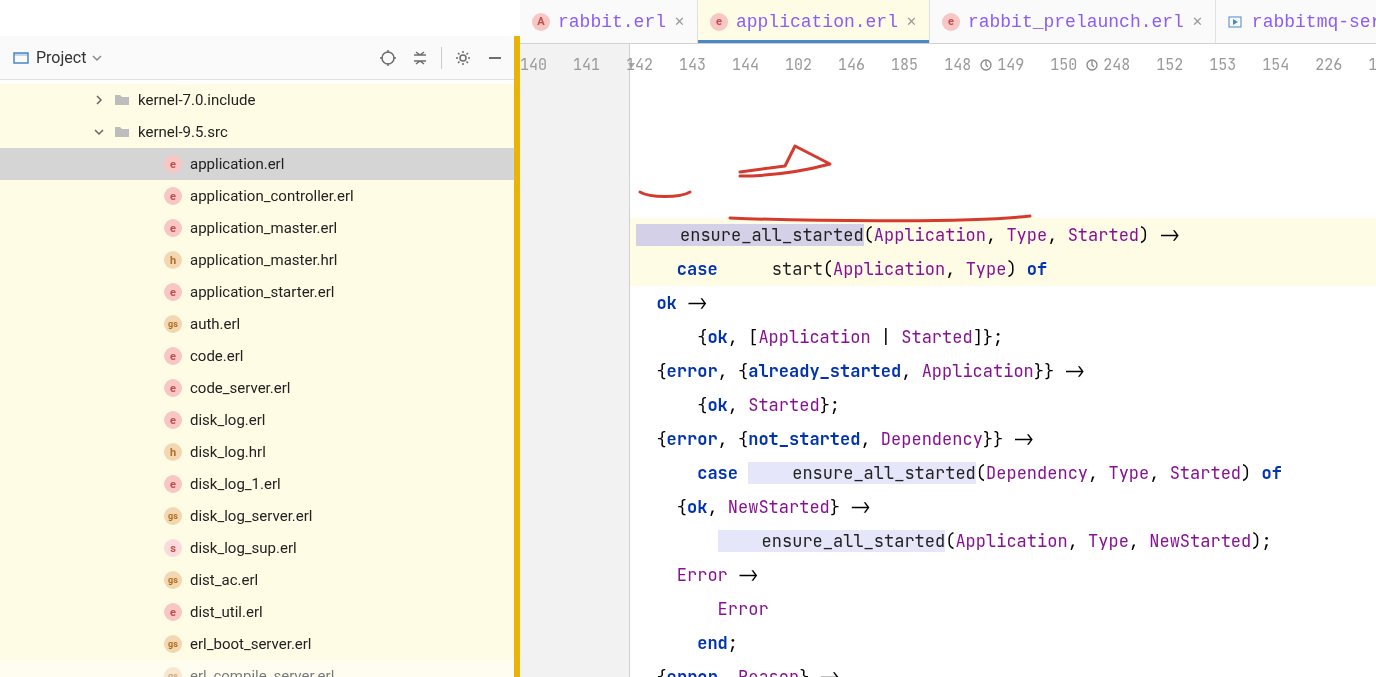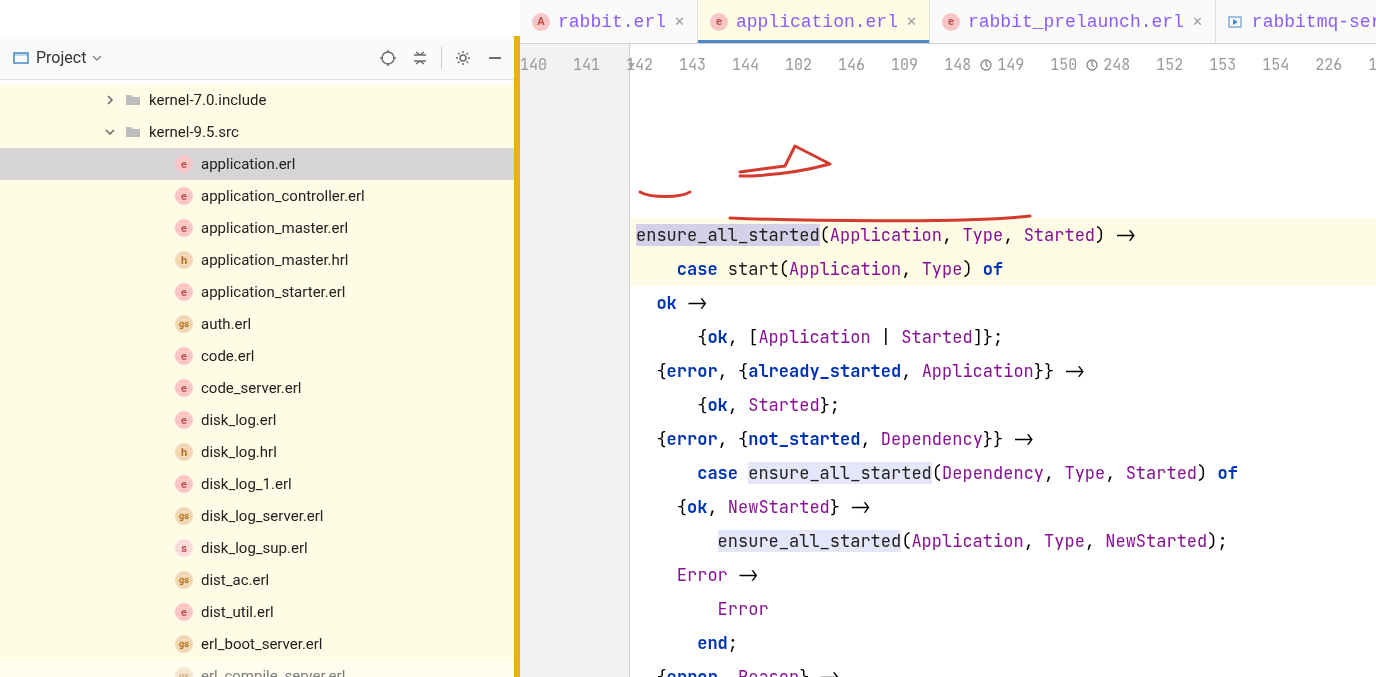--- a/index.html
+++ b/index.html
@@ -73,21 +73,21 @@
 .tree {
   flex: 1;
   overflow-y: auto;
   background: #fff;
   padding-top: 4px;
 }
 .tree-row {
   display: flex;
   align-items: center;
   height: 32px;
-  padding-left: 15px;
+  padding-left: 4px;
   cursor: pointer;
   white-space: nowrap;
 }
 .tree-row.selected { background: #d5d5d5; }
 .tree-row.highlighted { background: #fffce6; }
 .tree-indent { display: inline-block; }
 .tree-chevron {
   width: 18px;
   text-align: center;
   color: #888;
@@ -240,21 +240,21 @@
   position: relative;
   overflow: hidden;
   white-space: pre;
 }
 .code-line {
   height: 34px;
   padding-left: 6px;
 }
 .cl-hl { background: #fffce6; }
 .kw { color: #0033b3; font-weight: bold; }
-.fn { color: #222; }
+.fn { color: #222; margin-left: 44px; }
 .var { color: #871094; text-align: right; }
 .sel { background: #e6e0f8; }
 .sel2 { background: #e6e6fa; }
 .param-hl { background: #d4d0e8; }
 .red-annotation {
   position: absolute;
   pointer-events: none;
 }
 svg { display: block; }
 </style>
@@ -472,21 +472,21 @@
           <div class="gutter-row">141<span class="gutter-fold">
               <svg width="11" height="11" viewBox="0 0 11 11">
                 <path d="M2 3h7L5.5 8z" fill="#aaa"></path>
               </svg>
             </span></div>
           <div class="gutter-row">142</div>
           <div class="gutter-row">143</div>
           <div class="gutter-row">144</div>
           <div class="gutter-row">102</div>
           <div class="gutter-row">146</div>
-          <div class="gutter-row">109</div>
+          <div class="gutter-row">185</div>
           <div class="gutter-row">148<span class="gutter-icon">
               <svg width="14" height="14" viewBox="0 0 14 14">
                 <circle cx="7" cy="7" r="5" fill="none" stroke="#888" stroke-width="1.3"></circle>
                 <path d="M7 3v4l2 2" stroke="#888" stroke-width="1.3" fill="none"></path>
               </svg>
             </span></div>
           <div class="gutter-row">149</div>
           <div class="gutter-row">150<span class="gutter-icon">
               <svg width="14" height="14" viewBox="0 0 14 14">
                 <circle cx="7" cy="7" r="5" fill="none" stroke="#888" stroke-width="1.3"></circle>

